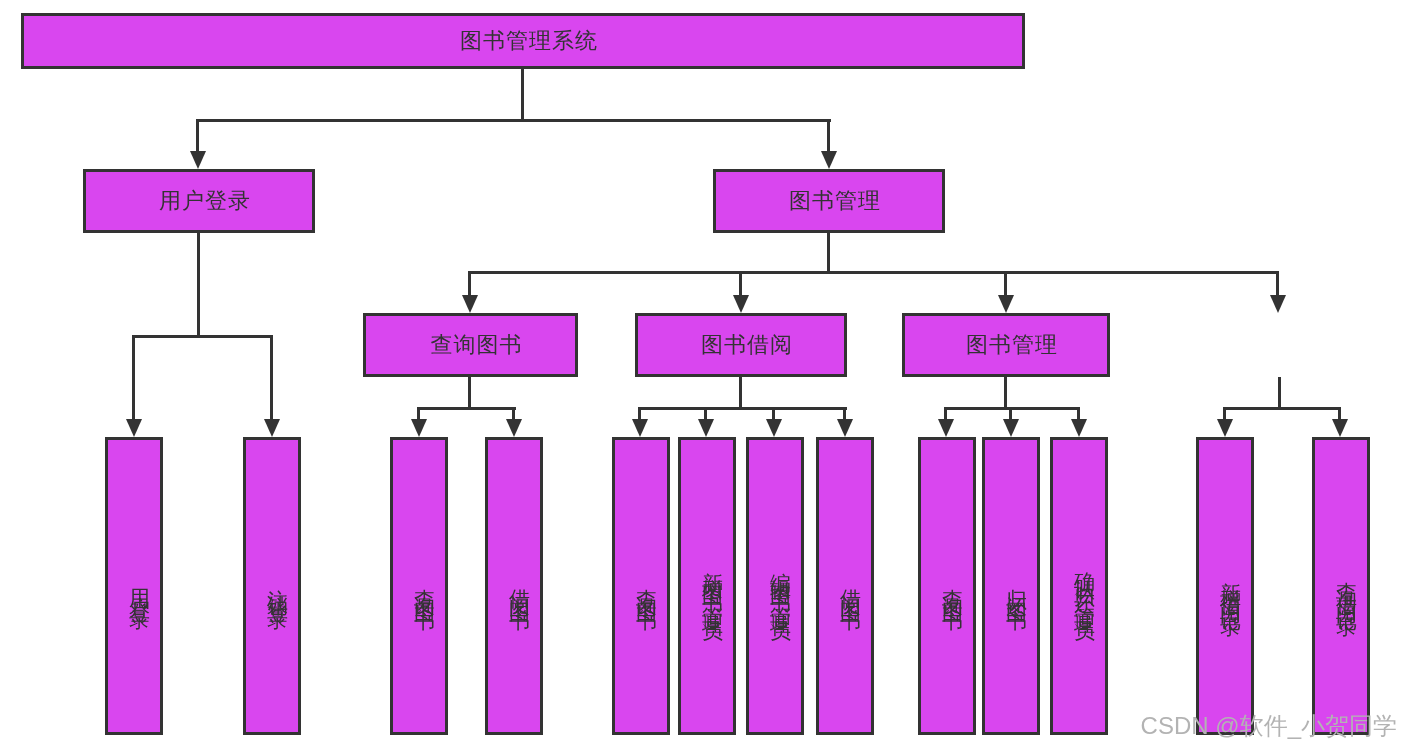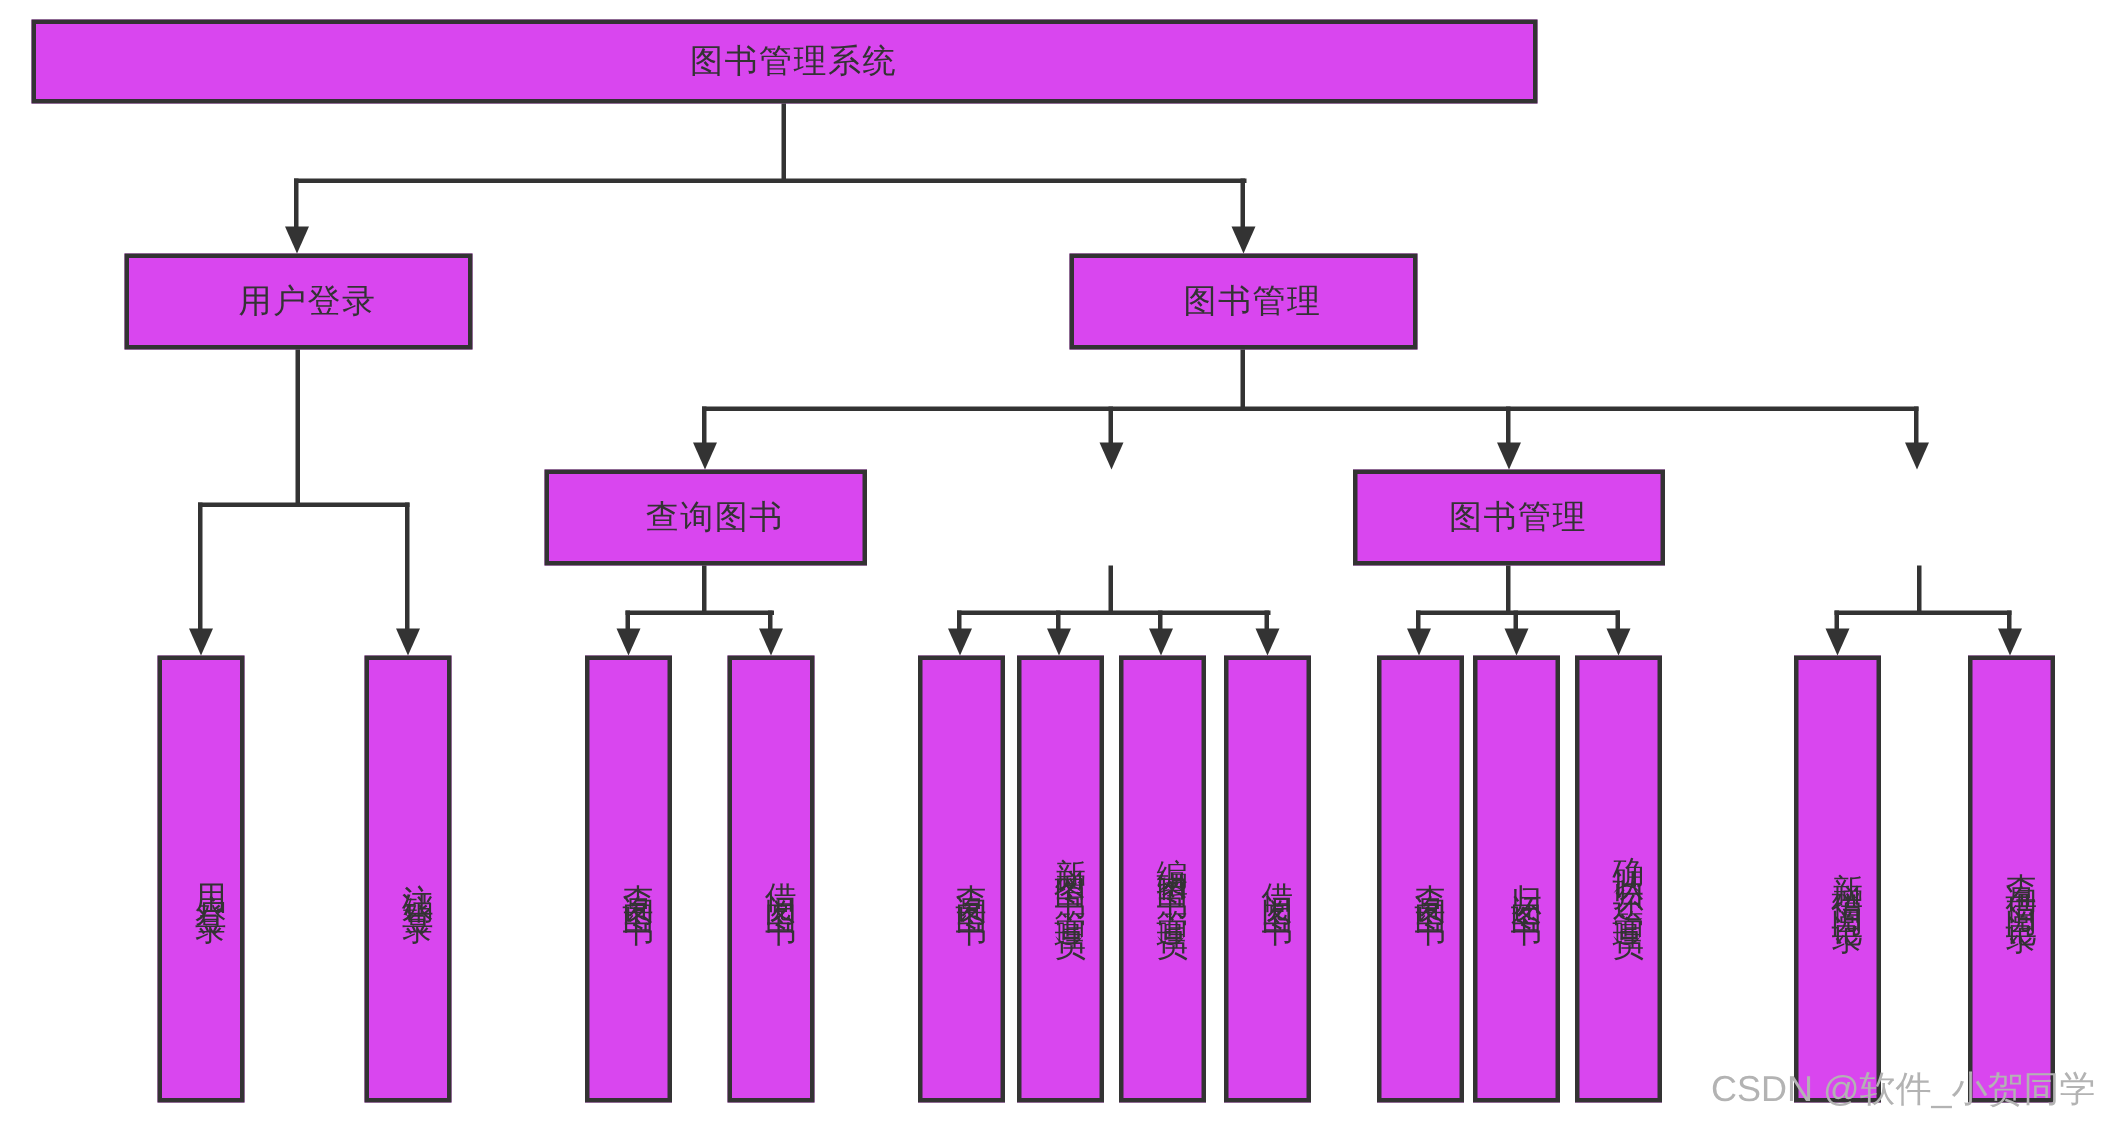--- a/index.html
+++ b/index.html
@@ -68,20 +68,21 @@
 <body>
 
 <div class="stage">
 
   <div class="box h" style="left:21px;top:13px;width:1004px;height:56px">图书管理系统</div>
 
   <div class="box h" style="left:83px;top:169px;width:232px;height:64px">用户登录</div>
   <div class="box h" style="left:713px;top:169px;width:232px;height:64px">图书管理</div>
 
   <div class="box h" style="left:363px;top:313px;width:215px;height:64px">查询图书</div>
+  <div class="box h" style="left:635px;top:313px;width:212px;height:64px">图书借阅</div>
   <div class="box h" style="left:902px;top:313px;width:208px;height:64px">图书管理</div>
 
   <div class="box v" style="left:105px;top:437px;width:58px;height:298px">用户登录</div>
   <div class="box v" style="left:243px;top:437px;width:58px;height:298px">注销登录</div>
 
   <div class="box v" style="left:390px;top:437px;width:58px;height:298px">查询图书</div>
   <div class="box v" style="left:485px;top:437px;width:58px;height:298px">借阅图书</div>
 
   <div class="box v" style="left:612px;top:437px;width:58px;height:298px">查询图书</div>
   <div class="box v" style="left:678px;top:437px;width:58px;height:298px">新增图书（管理员）</div>

